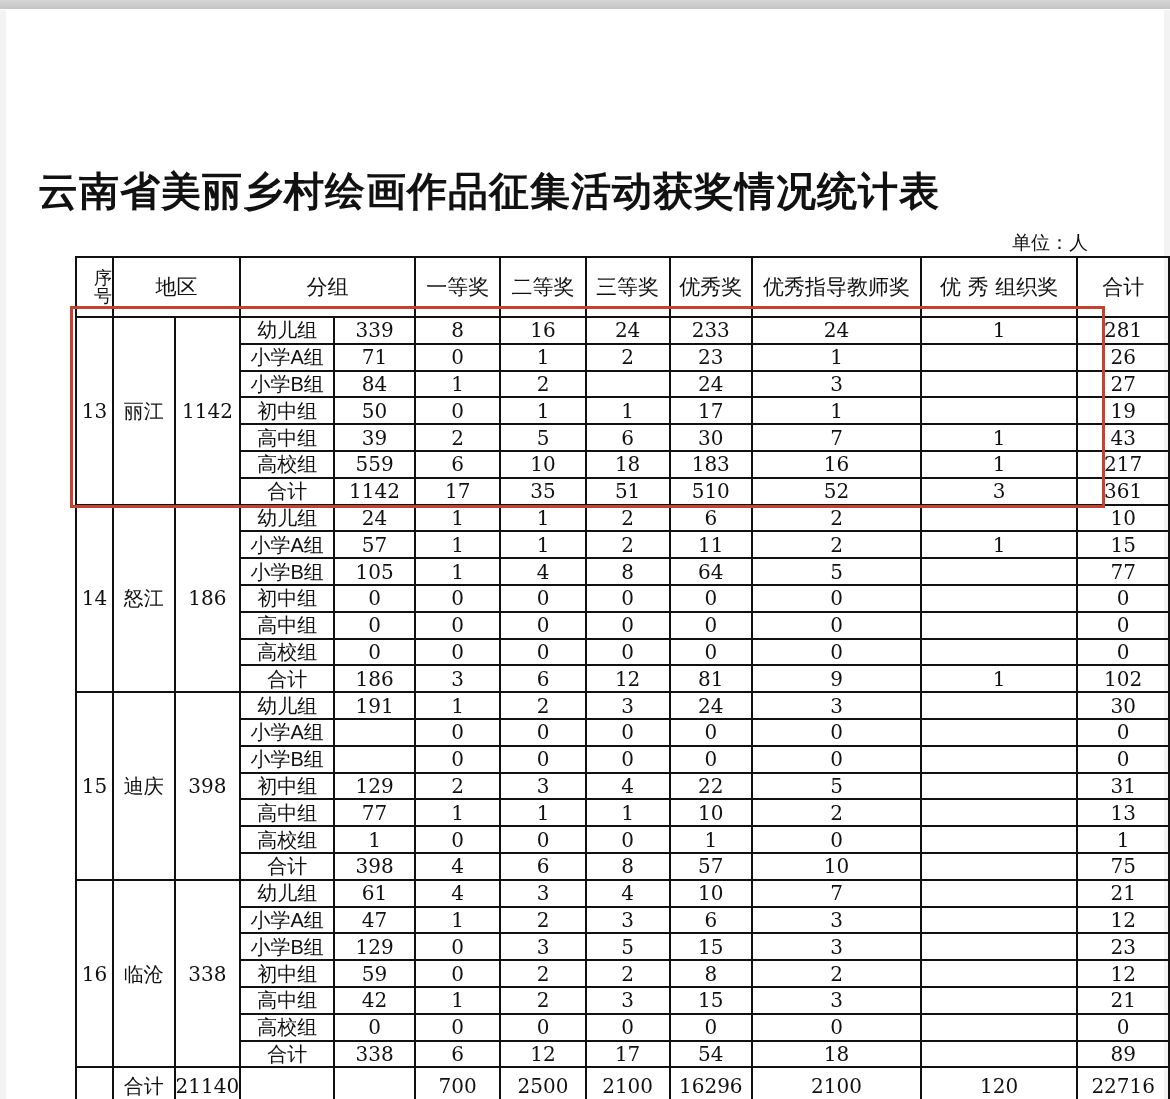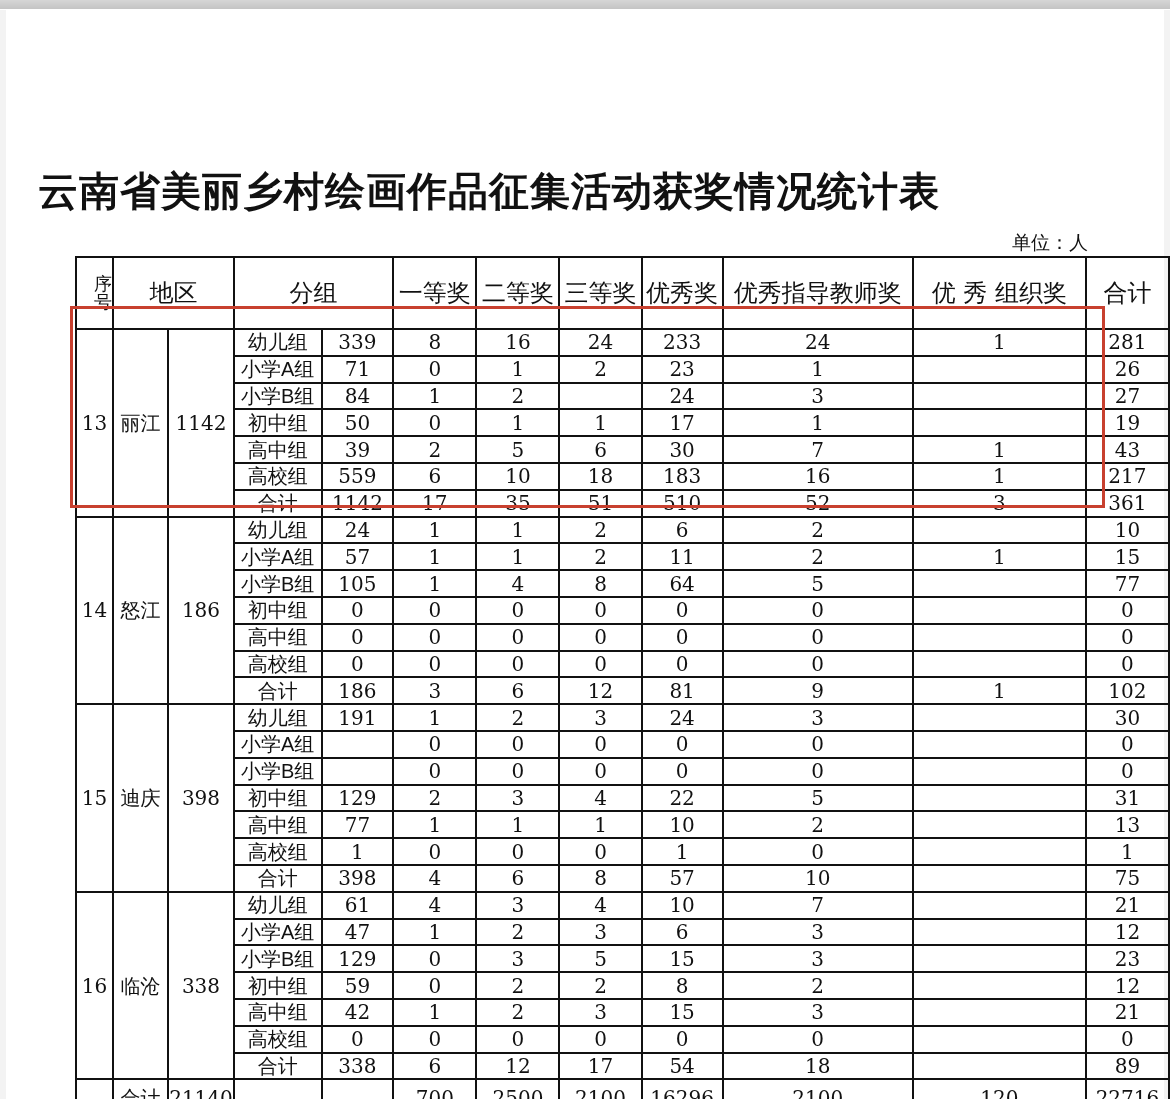--- a/index.html
+++ b/index.html
@@ -45,21 +45,21 @@
       text-align: center;
       vertical-align: middle;
       font-size: 20px;
       line-height: 1;
       font-weight: normal;
       overflow: hidden;
       white-space: nowrap;
     }
     table.stats th {
       font-family: "DejaVu Sans", "Liberation Sans", sans-serif;
-      font-size: 24px;
+      font-size: 21px;
       height: 50px;
     }
     th.two-line { white-space: normal; line-height: 1.2; }
     .data-row td { height: 24.8px; }
     .sans { font-family: "DejaVu Sans", "Liberation Sans", sans-serif; margin-left: 10px; }
     .grp { font-family: Liberation Sans, sans-serif; }
     .total-row td { height: 36px; }
     .highlight {
       position: absolute; left: 70px; top: 306px; width: 1029px; height: 196px;
       border: 3px solid #c8402f;
@@ -93,21 +93,21 @@
   </colgroup>
   <thead>
     <tr>
       <th class="two-line" style="font-size:18px; white-space:normal; word-break:break-all;padding-left:17px;">序号</th>
       <th colspan="2">地区</th>
       <th colspan="2">分组</th>
       <th>一等奖</th>
       <th>二等奖</th>
       <th>三等奖</th>
       <th>优秀奖</th>
-      <th class="two-line" style="padding:10px 10px;">优秀指导教师奖</th>
+      <th class="two-line" style="padding:4px 10px;">优秀指导教师奖</th>
       <th class="two-line" style="padding:0 18px;">优 秀 组织奖</th>
       <th>合计</th>
     </tr>
   </thead>
   <tbody id="table-body">
 
     <tr class="data-row">
       <td rowspan="7">13</td>
       <td rowspan="7" class="sans">丽江</td>
       <td rowspan="7">1142</td>

